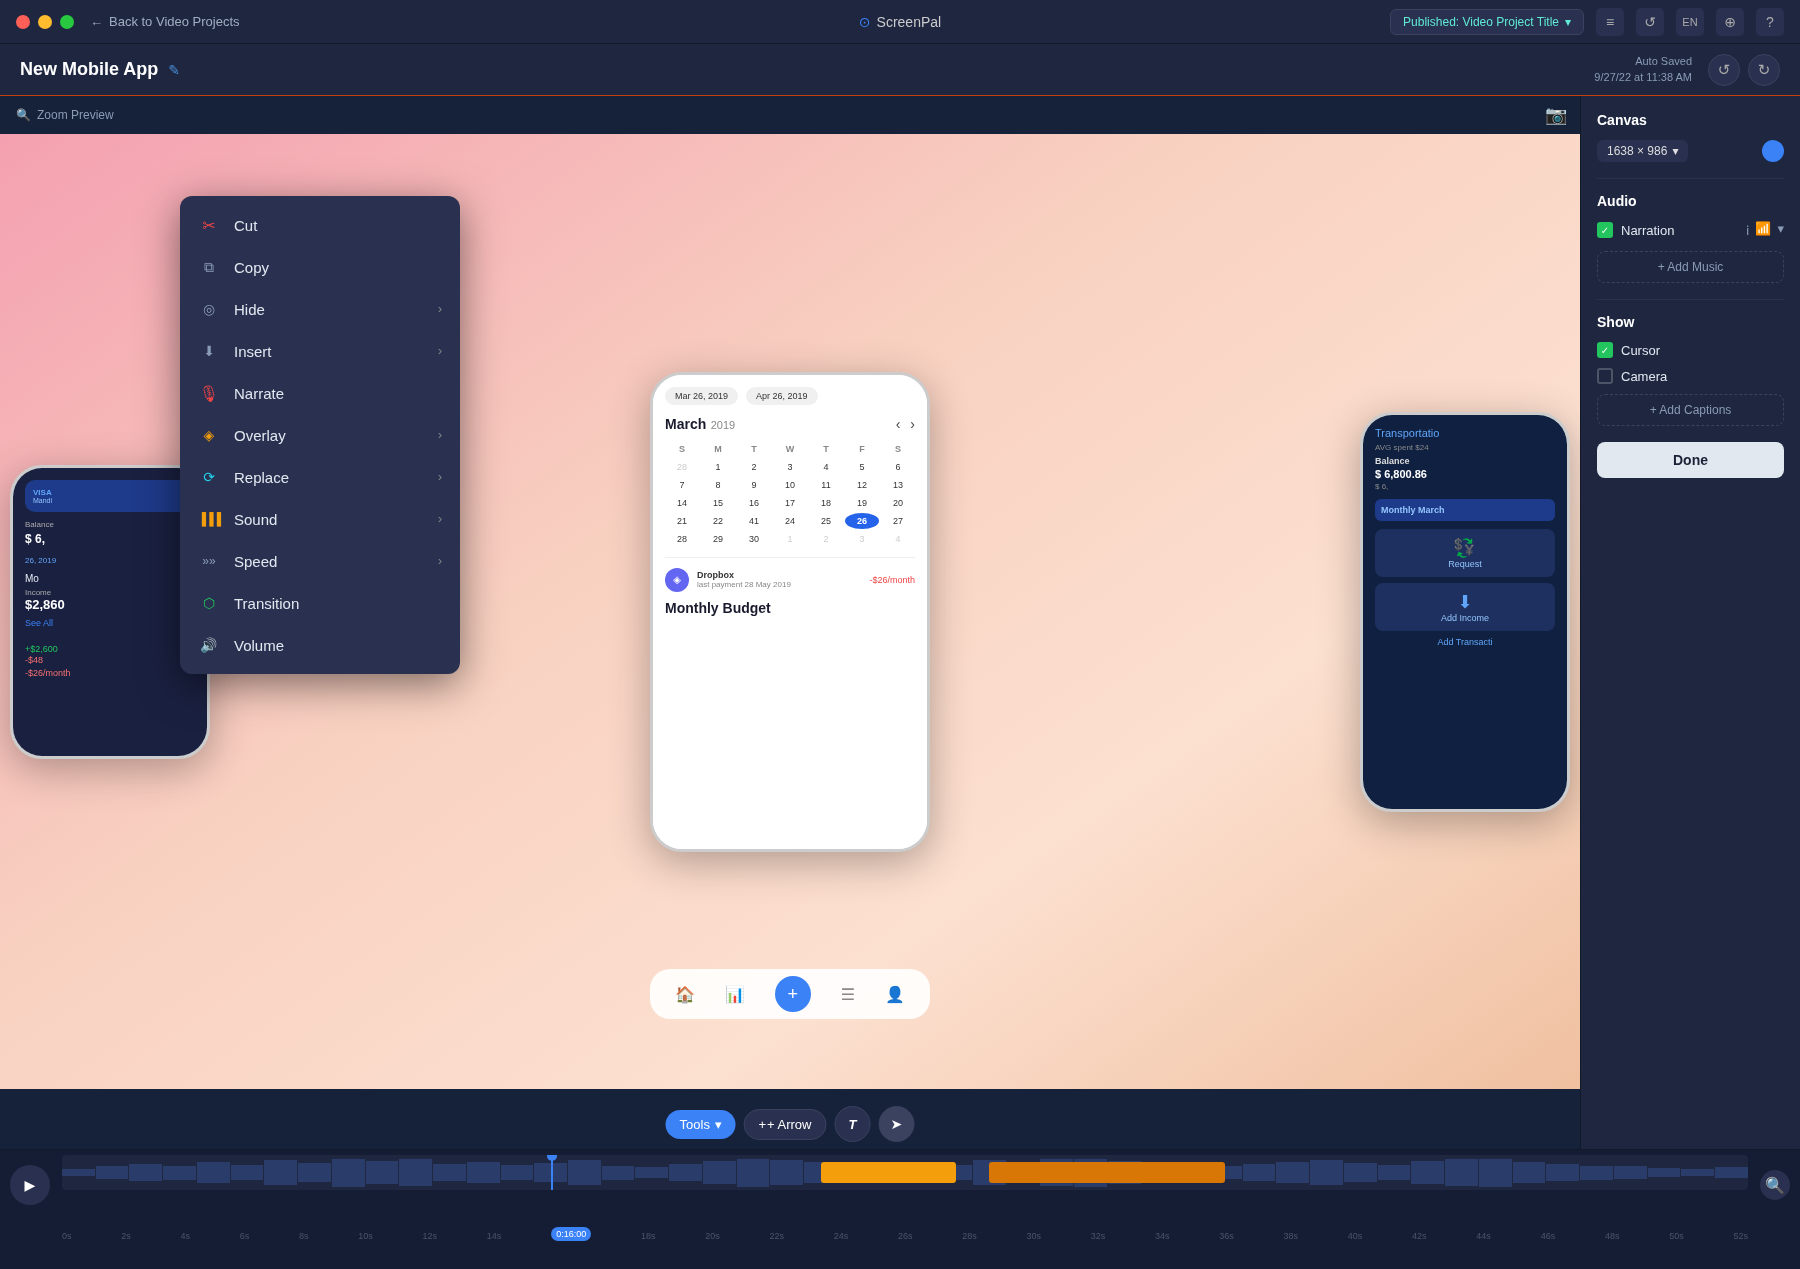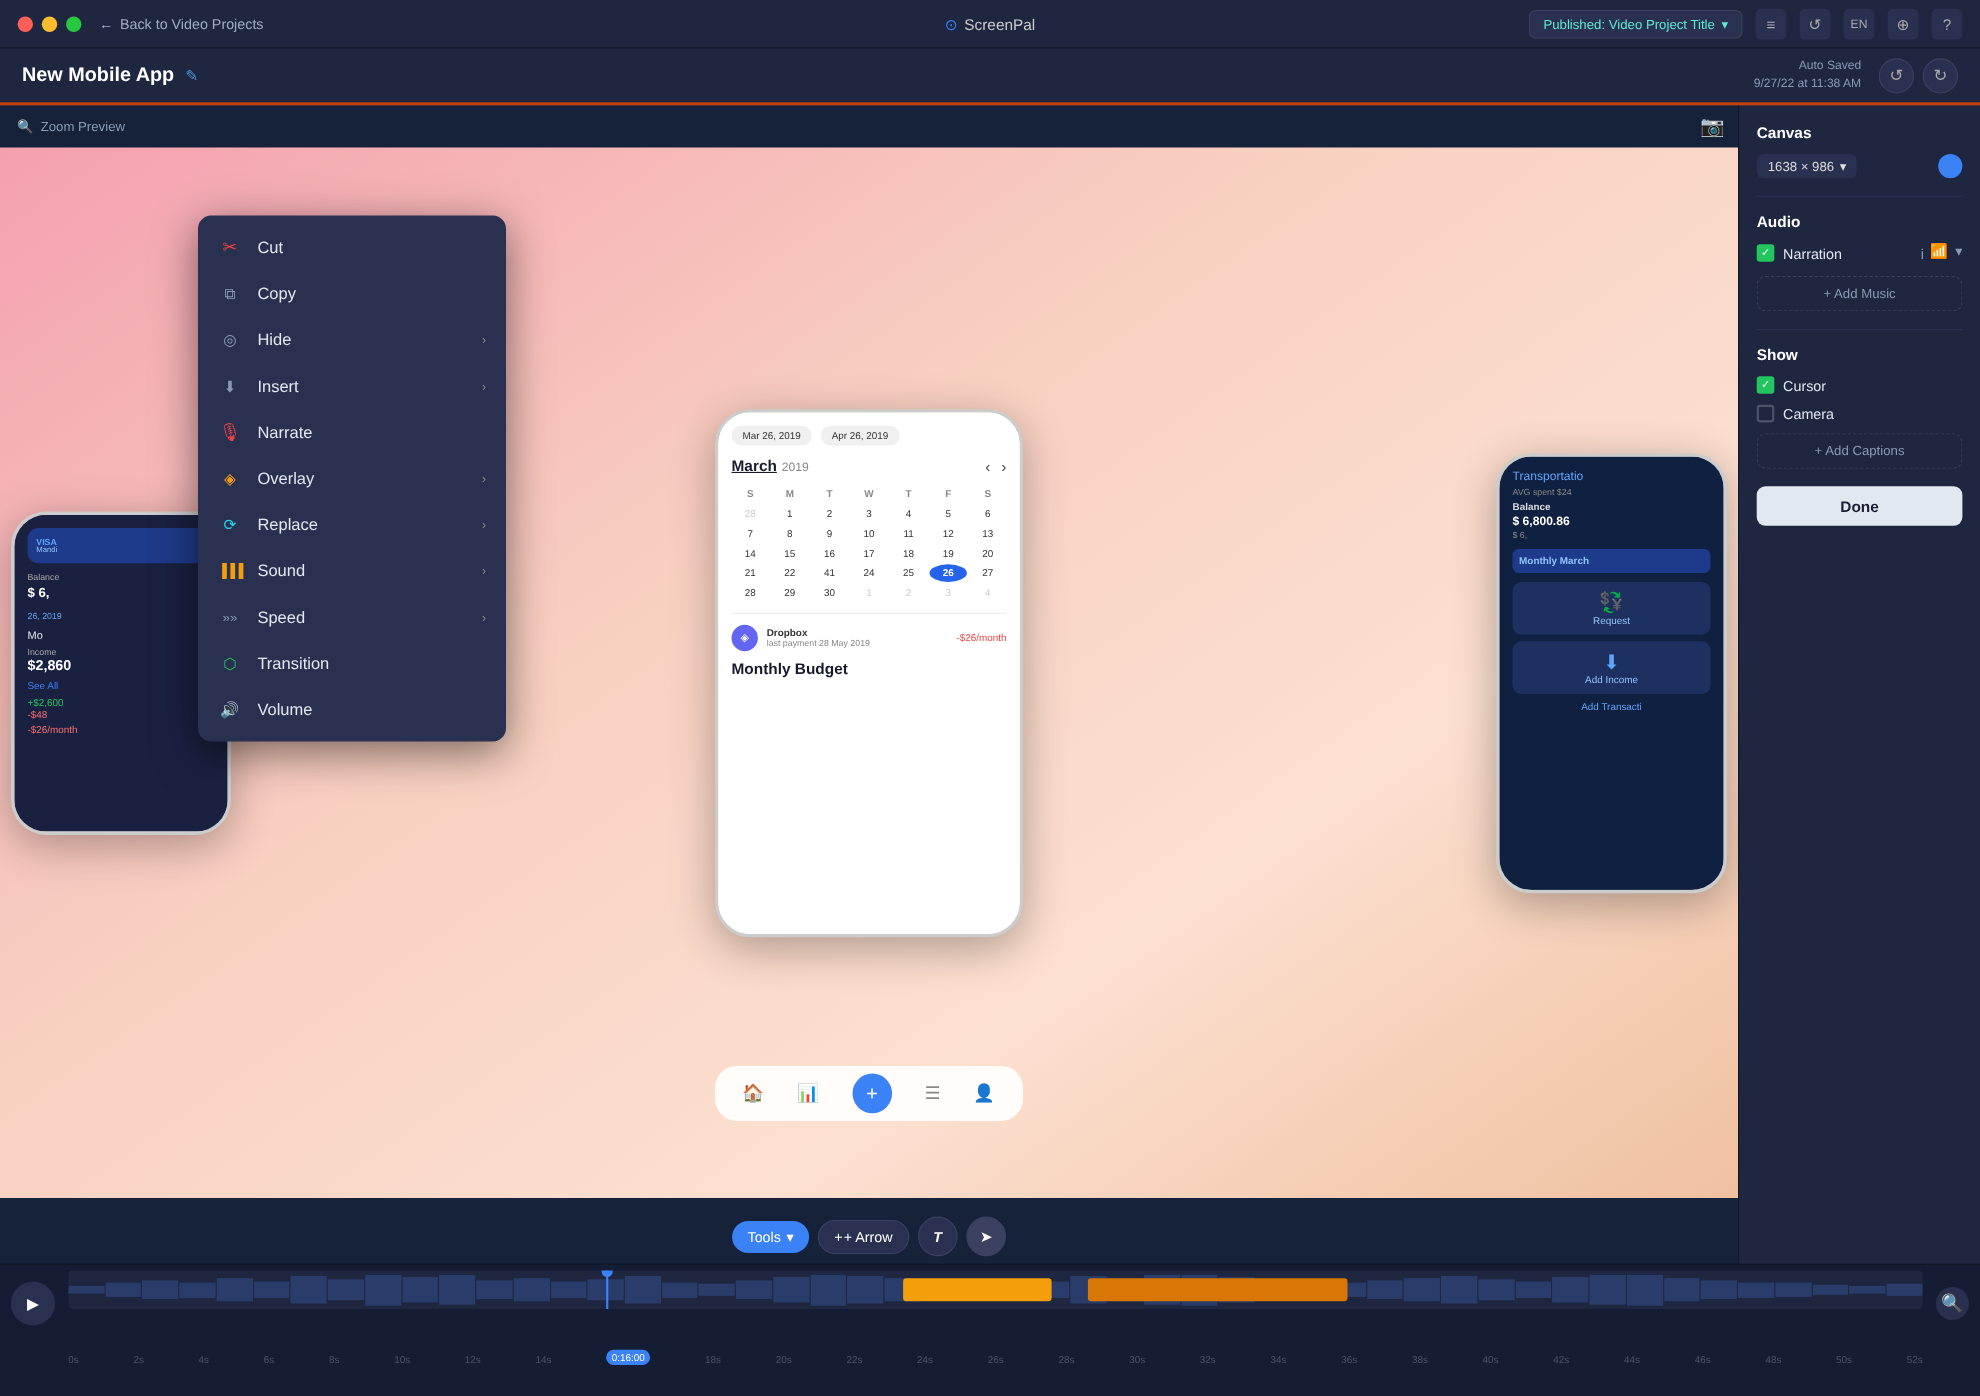--- a/index.html
+++ b/index.html
@@ -87,21 +87,21 @@
       font-size: 14px;
     }
 
     
     .projectbar {
       background: #1e2640;
       height: 52px;
       display: flex;
       align-items: center;
       padding: 0 20px;
-      border-bottom: 3px solid #c2410c;
+      border-bottom: 1px solid #c2410c;
     }
     .project-title {
       font-size: 18px;
       font-weight: 600;
       color: #fff;
     }
     .project-edit-icon {
       margin-left: 10px;
       color: #4a90d9;
       font-size: 14px;
@@ -242,21 +242,20 @@
     .cal-month-row {
       display: flex;
       align-items: center;
       justify-content: space-between;
       margin-bottom: 8px;
     }
     .cal-month-title {
       font-size: 14px;
       font-weight: 700;
       color: #1a1a2e;
-      text-decoration: underline;
     }
     .cal-year {
       font-size: 11px;
       color: #888;
     }
     .cal-nav {
       display: flex;
       gap: 10px;
     }
     .cal-nav span {
@@ -729,21 +728,21 @@
               <div class="visa-label">VISA</div>
               <div class="visa-name">Mandi</div>
             </div>
             <div style="font-size:8px;color:#aaa;margin-bottom:3px;">Balance</div>
             <div style="font-size:12px;font-weight:700;color:#fff;">$ 6,</div>
             <div style="margin-top:10px;font-size:8px;color:#60a5fa;">26, 2019</div>
             <div style="margin-top:8px;font-size:10px;color:#e2e8f0;">Mo</div>
             <div style="font-size:8px;color:#aaa;margin-top:4px;">Income</div>
             <div style="font-size:13px;font-weight:700;color:#fff;">$2,860</div>
             <div style="margin-top:6px;font-size:9px;color:#3b82f6;">See All</div>
-            <div style="margin-top:6px;font-size:9px;color:#22c55e;">+$2,600</div>
+            <div style="margin-top:16px;font-size:9px;color:#22c55e;">+$2,600</div>
             <div style="font-size:9px;color:#f87171;margin-top:1px;">-$48</div>
             <div style="font-size:9px;color:#f87171;margin-top:3px;">-$26/month</div>
           </div>
         </div>
 
         <div class="phone-mockup phone-center">
           <div class="cal-phone">
             <div class="cal-header">
               <div class="cal-date-chip">Mar 26, 2019</div>
               <div class="cal-date-chip">Apr 26, 2019</div>

